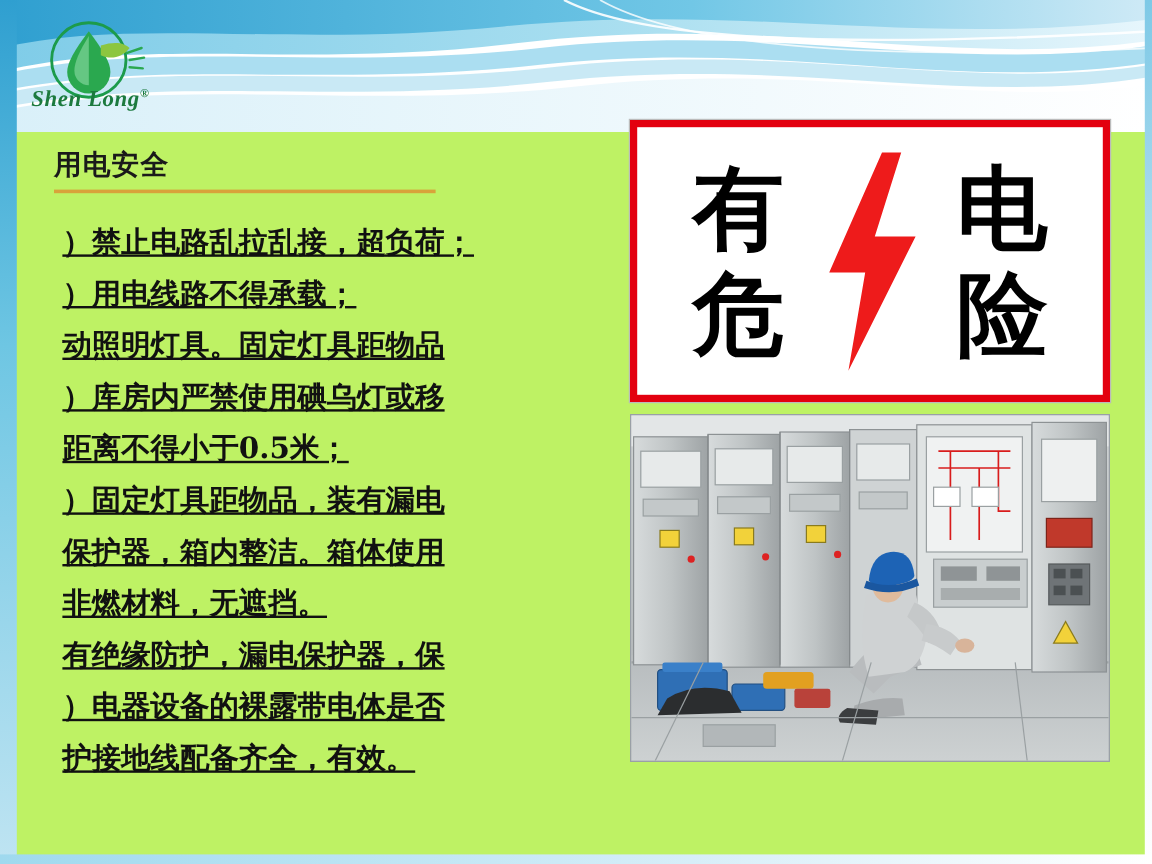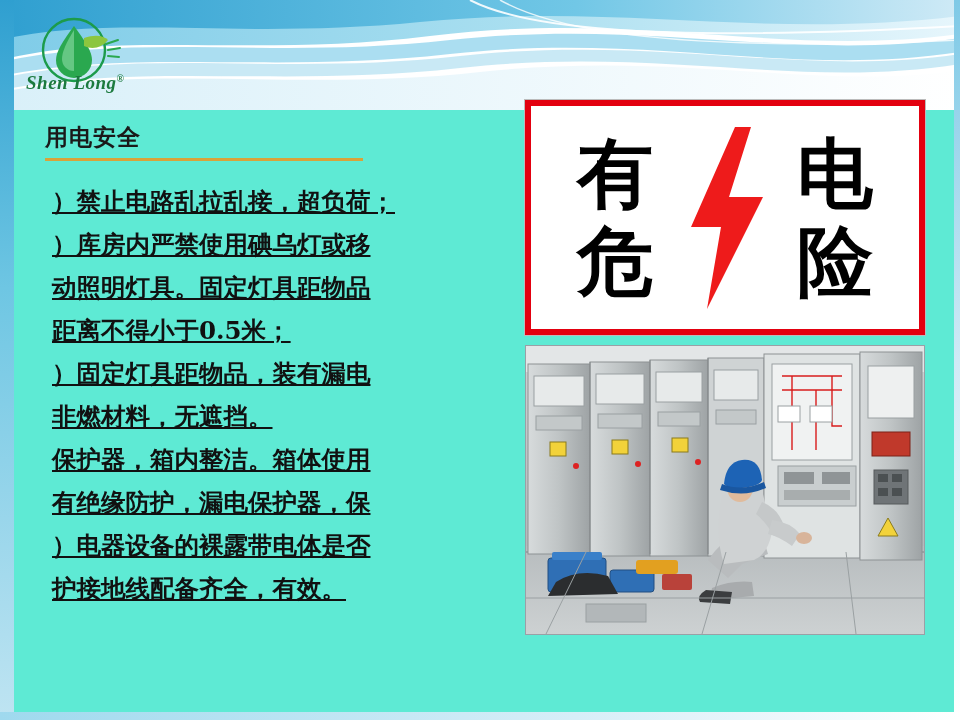--- a/index.html
+++ b/index.html
@@ -10,21 +10,21 @@
     width: 960px;
     height: 720px;
     overflow: hidden;
     font-family: "Liberation Serif", serif;
     background: #ffffff;
     position: relative;
   }
   .slide {
     position: absolute;
     inset: 0;
-    background: #5eead4;
+    background: #bef264;
   }
   
   .banner {
     position: absolute;
     top: 0; left: 0;
     width: 960px;
     height: 110px;
     overflow: hidden;
   }
   .banner svg { display: block; }
@@ -219,26 +219,27 @@
   </div>
   <div class="logo-text">
     <span>Shen Long</span><span class="logo-reg">®</span>
   </div>
 
   <div class="title">用电安全</div>
   <div class="title-rule"></div>
 
   <div class="body-text">
     <p>）禁止电路乱拉乱接，超负荷；</p>
+    <p>）用电线路不得承载；</p>
+    <p>动照明灯具。固定灯具距物品</p>
     <p>）库房内严禁使用碘乌灯或移</p>
-    <p>动照明灯具。固定灯具距物品</p>
     <p>距离不得小于0.5米；</p>
     <p>）固定灯具距物品，装有漏电</p>
+    <p>保护器，箱内整洁。箱体使用</p>
     <p>非燃材料，无遮挡。</p>
-    <p>保护器，箱内整洁。箱体使用</p>
     <p>有绝缘防护，漏电保护器，保</p>
     <p>）电器设备的裸露带电体是否</p>
     <p>护接地线配备齐全，有效。</p>
   </div>
 
   <div class="sign">
     <div class="sign-inner">
       <div class="sign-col">有危</div>
       <div class="bolt">
         <svg width="96" height="190" viewBox="0 0 96 190">

